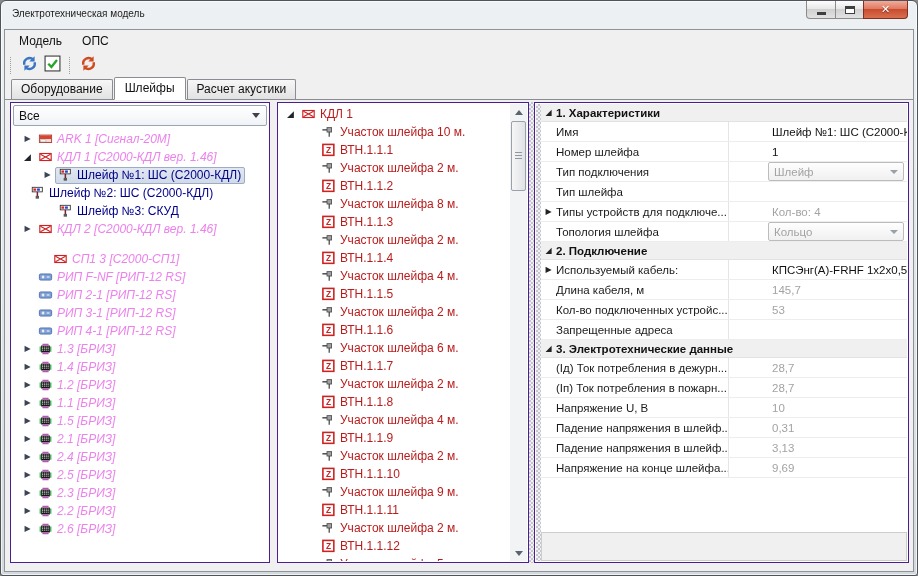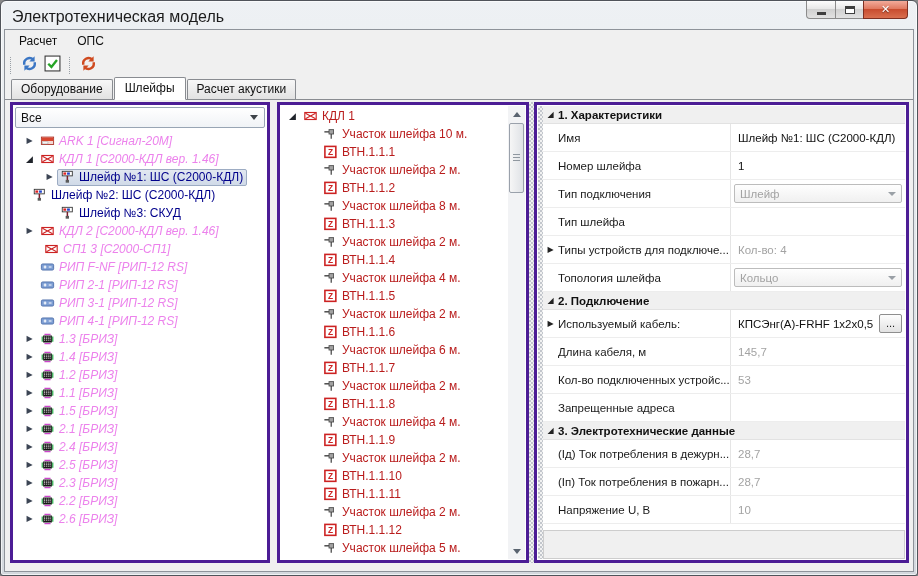--- a/index.html
+++ b/index.html
@@ -1,21 +1,21 @@
 <!DOCTYPE html>
 <html><head>
 <meta charset="utf-8">
 <style>
   * { margin:0; padding:0; box-sizing:border-box; }
   html,body { width:918px; height:576px; background:#888; font-family:"Liberation Sans","DejaVu Sans",sans-serif; }
   .window { position:relative; width:918px; height:576px; border:1px solid #50545a; border-radius:6px 6px 3px 3px;
             background:linear-gradient(#eef1f4,#d4d9de); box-shadow:inset 0 0 0 1px rgba(255,255,255,.65); overflow:hidden; }
   
   .titlebar { position:absolute; left:0; top:0; right:0; height:28px; }
-  .title { position:absolute; left:11px; top:7px; font-size:16px; color:#1c1c1c; }
+  .title { position:absolute; left:11px; top:7px; font-size:10px; color:#1c1c1c; }
   .winbtns { position:absolute; right:9px; top:0; display:flex; }
   .wbtn { height:18px; border:1px solid #8b8b8b; border-top:none; display:flex; align-items:center; justify-content:center;
           background:linear-gradient(#fdfdfd,#e8e8e8 45%,#cfcfcf 46%,#e2e2e2); }
   .wbtn.min { width:30px; border-radius:0 0 0 4px; }
   .wbtn.max { width:27px; border-left:none; border-right:none; }
   .wbtn.close { width:45px; border-radius:0 0 4px 0; border-color:#7e3022;
           background:linear-gradient(#f2ab9b,#e07a61 45%,#c74a2d 46%,#d96f4f); }
   .glyph-min { width:9px; height:3px; background:#3f3f3f; margin-top:7px; }
   .glyph-max { width:10px; height:8px; border:1px solid #3f3f3f; border-top:3px solid #3f3f3f; background:#fff; }
   .glyph-close { color:#fff; font-size:11px; font-weight:bold; text-shadow:0 1px 1px rgba(0,0,0,.45); }
@@ -27,21 +27,21 @@
   .tb-sep { width:4px; height:17px; border-left:1px dotted #9aa0a6; margin:0 4px 0 5px; }
   .tb-btn { width:23px; height:23px; display:flex; align-items:center; justify-content:center; }
   .tb-btn svg { width:17px; height:17px; }
   
   .tabstrip { position:absolute; left:0; top:48px; right:0; height:22px; display:flex; align-items:flex-end; padding-left:6px; border-bottom:1px solid #898c91; }
   .tab { font-size:12px; color:#111; border:1px solid #898c91; border-bottom:none; border-radius:2px 2px 0 0;
          background:linear-gradient(#f7f7f7,#e2e2e2); padding:2px 9px 3px; margin-right:1px; position:relative; }
   .tab.active { background:#fff; padding:3px 10px 4px; margin-bottom:-1px; border-bottom:1px solid #fff; z-index:2; }
   
   .content { position:absolute; left:0; right:0; top:70px; bottom:0; background:#f0f0f0; }
-  .panel { position:absolute; top:2px; bottom:8px; background:#fff; border:3px solid #4c1d95; }
+  .panel { position:absolute; top:2px; bottom:8px; background:#fff; border:1px solid #4c1d95; }
   .panel.left  { left:5px;  width:260px; }
   .panel.mid   { left:272px; width:252px; }
   .panel.right { left:529px; right:4px; }
   
   .combo { position:absolute; left:2px; right:2px; top:2px; height:21px; border:1px solid #98a5b4; border-radius:2px;
            background:linear-gradient(#fff,#f0f3f6); display:flex; align-items:center; }
   .combo-text { font-size:12px; padding-left:5px; color:#111; flex:1; }
   .combo-arrow { width:0; height:0; border-left:4px solid transparent; border-right:4px solid transparent; border-top:5px solid #3e4349; margin-right:6px; }
   
   .tree { position:absolute; left:1px; right:1px; bottom:1px; overflow:hidden; }
@@ -69,21 +69,21 @@
              background:repeating-linear-gradient(#8f979f 0 1px,transparent 1px 3px); }
   
   .hatch { background:repeating-conic-gradient(#c3c7cd 0% 25%, #f1f1f1 0% 50%); background-size:4px 4px; }
   .splitter-v { position:absolute; top:2px; bottom:8px; left:524px; width:5px; }
   .pg-hatch { position:absolute; left:1px; top:1px; bottom:1px; width:5px; }
   
   .pg { position:absolute; left:6px; right:1px; top:1px; bottom:36px; overflow:hidden; background:#fff; }
   .pg-cat { height:18px; display:flex; align-items:center; background:#f0f0f0; border-bottom:1px solid #e2e2e2; }
   .pg-cat-label { font-size:11.5px; font-weight:bold; color:#111; }
   .pg-exp { width:15px; flex:none; text-align:center; font-size:8px; color:#222; }
-  .pg-row { height:28px; display:flex; align-items:stretch; border-bottom:1px solid #ededed; }
+  .pg-row { height:20px; display:flex; align-items:stretch; border-bottom:1px solid #ededed;gap:36px; }
   .pg-label { width:188px; flex:none; display:flex; align-items:center; border-right:1px solid #e5e5e5; overflow:hidden; }
   .pg-label-text { font-size:11.5px; color:#1a1a1a; white-space:nowrap; }
   .pg-value { flex:1; display:flex; align-items:center; padding:0 3px; overflow:hidden; }
   .pg-val-text { font-size:11.5px; color:#111; padding-left:4px; white-space:nowrap; }
   .pg-val-text.muted { color:#a3a3a3; }
   .pg-combo { flex:1; height:19px; border:1px solid #bcbcbc; border-radius:2px; background:linear-gradient(#fefefe,#f0f0f0);
               display:flex; align-items:center; position:relative; overflow:hidden; }
   .pg-combo-text { font-size:11.5px; color:#a3a3a3; padding-left:5px; white-space:nowrap; }
   .pg-combo-arrow { position:absolute; right:5px; top:7px; width:0; height:0;
               border-left:4px solid transparent; border-right:4px solid transparent; border-top:4px solid #9aa0a6; }
@@ -105,21 +105,21 @@
           <span class="glyph-max"></span>
         </div>
       <div class="wbtn close">
           <span class="glyph-close">✕</span>
         </div>
     </div>
   </div>
 
   <div class="client">
     <div class="menubar">
-        <span class="menu-item">Расчет</span>
+        <span class="menu-item">Модель</span>
         <span class="menu-item">ОПС</span>
       </div>
 
     <div class="toolbar">
       <span class="tb-sep"></span>
       <div class="tb-btn">
           <span>
         <svg viewBox="0 0 16 16" width="17" height="17">
               <path d="M3.2 9.2 A5 5 0 0 1 11.6 4.4" stroke="#3b76c4" stroke-width="2.3" fill="none"></path>
               <path d="M12.8 1.2 v5 h-5 z" fill="#3b76c4"></path>
@@ -234,21 +234,21 @@
               <span class="tlabelwrap">
                 <span class="ticon">
                   <svg viewBox="0 0 16 16">
                     <rect x="1.5" y="4" width="13" height="8" fill="#fff" stroke="#cc2222" stroke-width="1.3"></rect>
                     <path d="M2.2 4.8 L13.8 11.2 M13.8 4.8 L2.2 11.2" stroke="#cc2222" stroke-width="1.2" fill="none"></path>
                   </svg>
                 </span>
                 <span class="tlabel pink">КДЛ 2 [С2000-КДЛ вер. 1.46]</span>
               </span>
             </div>
-            <div class="trow" style="padding-left: 12px;">
+            <div class="trow" style="padding-left: 23px; margin-top: 12px;">
               <span class="arrow"></span>
               <span class="tlabelwrap">
                 <span class="ticon">
                   <svg viewBox="0 0 16 16">
                     <rect x="1.5" y="4" width="13" height="8" fill="#fff" stroke="#cc2222" stroke-width="1.3"></rect>
                     <path d="M2.2 4.8 L13.8 11.2 M13.8 4.8 L2.2 11.2" stroke="#cc2222" stroke-width="1.2" fill="none"></path>
                   </svg>
                 </span>
                 <span class="tlabel pink">СП1 3 [С2000-СП1]</span>
               </span>
@@ -713,20 +713,33 @@
             <div class="trow" style="padding-left: 24px;">
               <span class="arrow"></span>
               <span class="tlabelwrap">
                 <span class="ticon">
                   <svg viewBox="0 0 16 16">
                     <rect x="1.6" y="1.6" width="12.5" height="12.5" fill="#fff" stroke="#cc2222" stroke-width="1.8"></rect>
                     <text x="8" y="11.6" font-size="9.5" font-weight="bold" fill="#cc2222" text-anchor="middle" font-family="Liberation Sans,sans-serif">Z</text>
                   </svg>
                 </span>
                 <span class="tlabel black">ВТН.1.1.10</span>
+              </span>
+            </div>
+            <div class="trow" style="padding-left: 24px;">
+              <span class="arrow"></span>
+              <span class="tlabelwrap">
+                <span class="ticon">
+                  <svg viewBox="0 0 16 16">
+                    <path d="M1 5.5 h5.5" stroke="#333" stroke-width="1.5"></path>
+                    <rect x="6.3" y="3" width="5.2" height="5" fill="#a2a2a2" stroke="#4f4f4f"></rect>
+                    <path d="M8.8 8 v5.5" stroke="#333" stroke-width="1.3"></path>
+                  </svg>
+                </span>
+                <span class="tlabel black">Участок шлейфа 9 м.</span>
               </span>
             </div>
             <div class="trow" style="padding-left: 24px;">
               <span class="arrow"></span>
               <span class="tlabelwrap">
                 <span class="ticon">
                   <svg viewBox="0 0 16 16">
                     <rect x="1.6" y="1.6" width="12.5" height="12.5" fill="#fff" stroke="#cc2222" stroke-width="1.8"></rect>
                     <text x="8" y="11.6" font-size="9.5" font-weight="bold" fill="#cc2222" text-anchor="middle" font-family="Liberation Sans,sans-serif">Z</text>
                   </svg>

